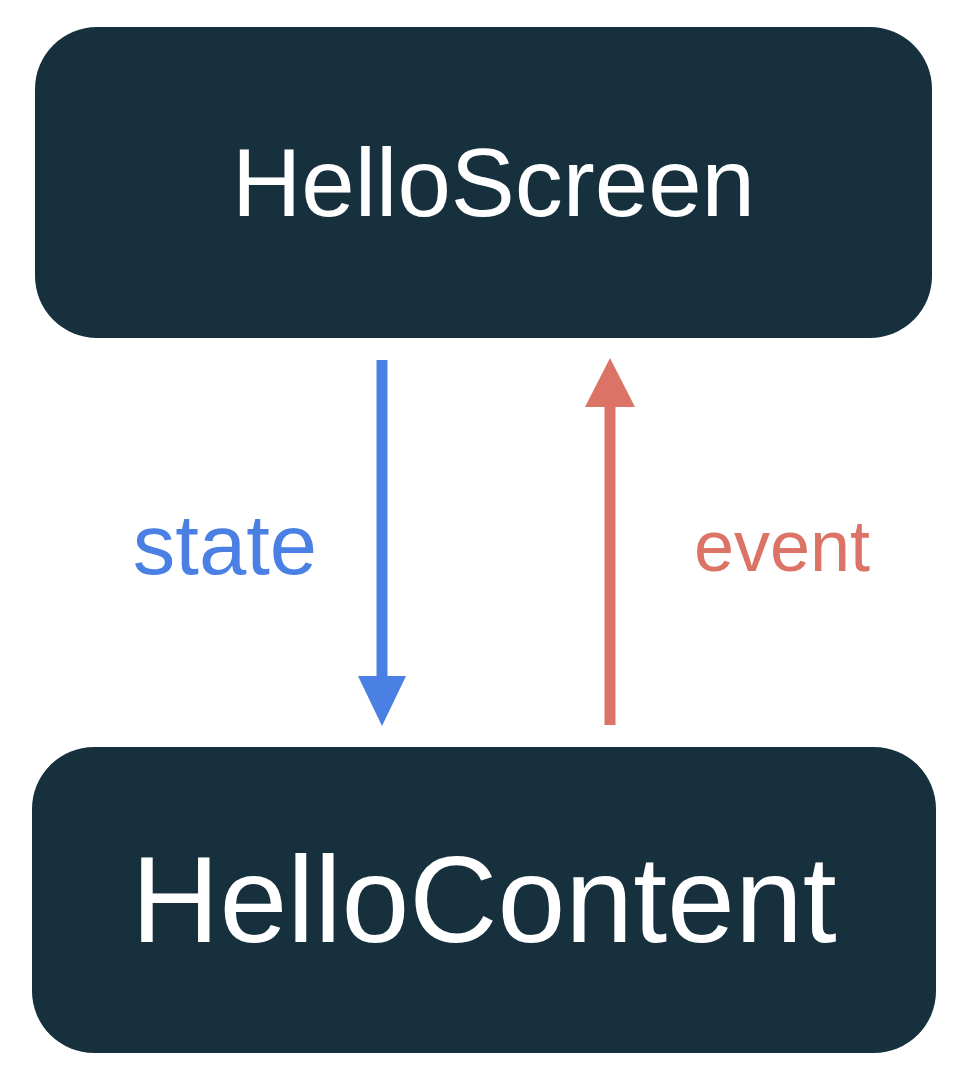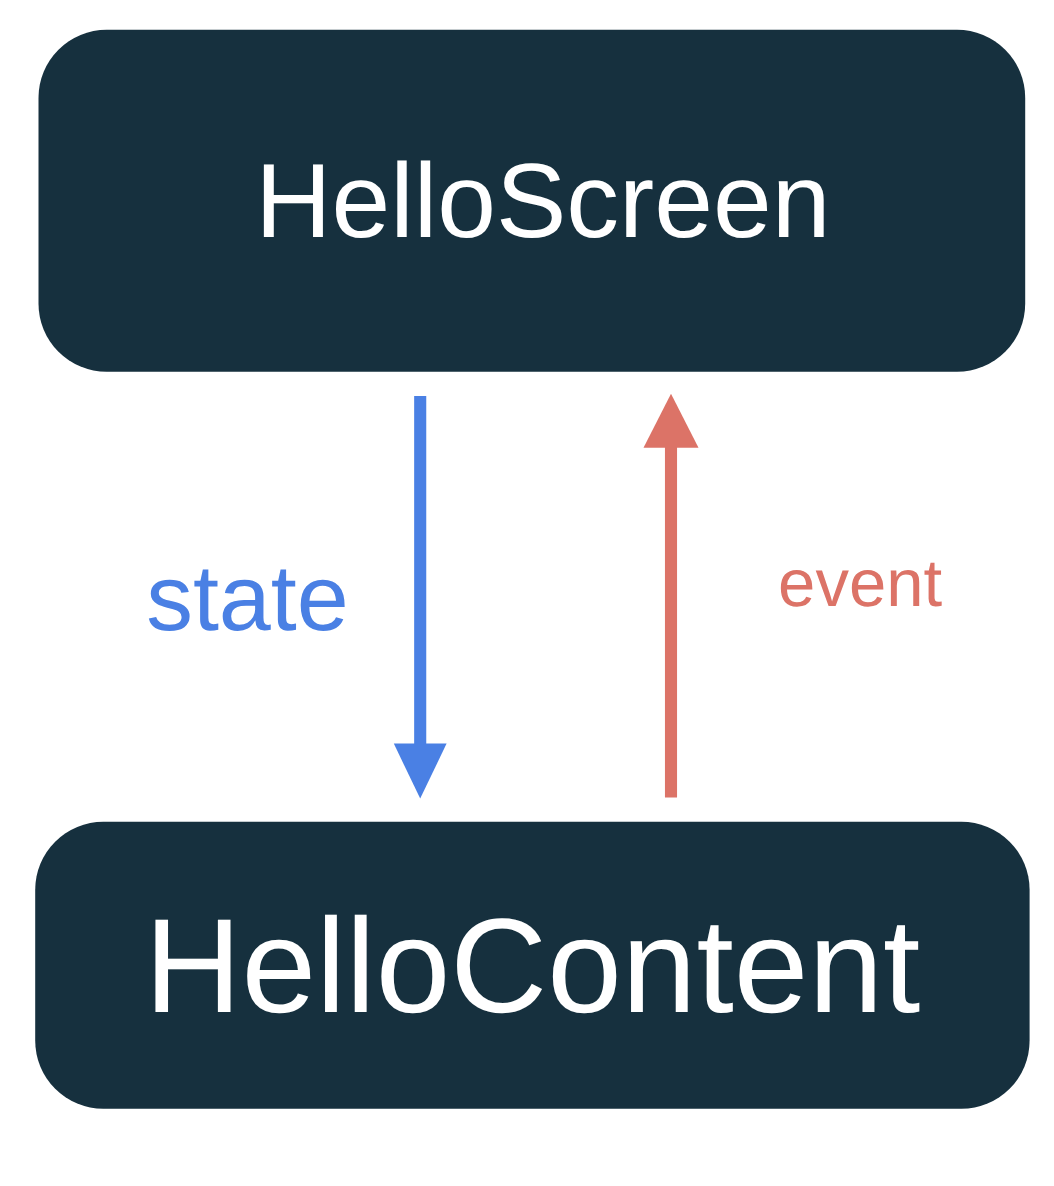--- a/index.html
+++ b/index.html
@@ -29,21 +29,21 @@
     align-items:center;
     justify-content:center;
     color:var(--box-text);
   }
   .box-top{
     left:35px; top:27px;
     width:897px; height:311px;
   }
   .box-bottom{
     left:32px; top:747px;
-    width:904px; height:261px;
+    width:904px; height:306px;
   }
   .box-top .box-label{
     font-size:96px;
     line-height:1;
     margin-left:20px;
   }
   .box-bottom .box-label{
     font-size:122px;
     line-height:1;
   }
@@ -59,22 +59,22 @@
     line-height:1;
     white-space:nowrap;
   }
   .label-state{
     left:225px; top:544px;
     font-size:85px;
     color:var(--blue);
     text-align:center;
   }
   .label-event{
-    left:782px; top:530px;
-    font-size:61px;
+    left:782px; top:546px;
+    font-size:72px;
     color:var(--red);
   }
 </style>
 </head>
 <body>
 
 <div class="canvas">
 
   <div class="box box-top">
     <span class="box-label">HelloScreen</span>

